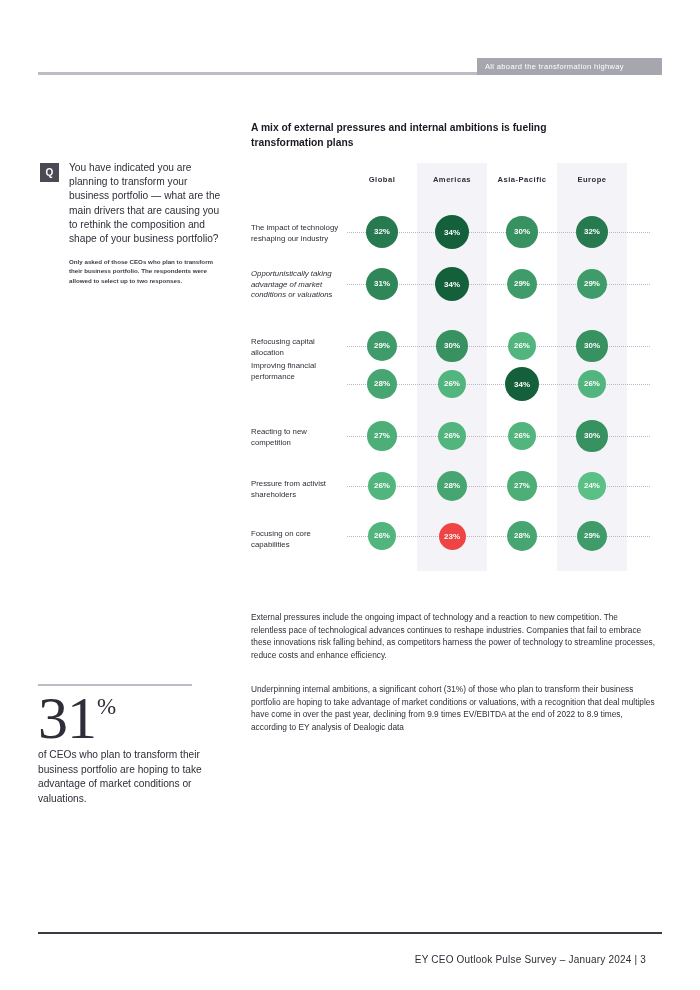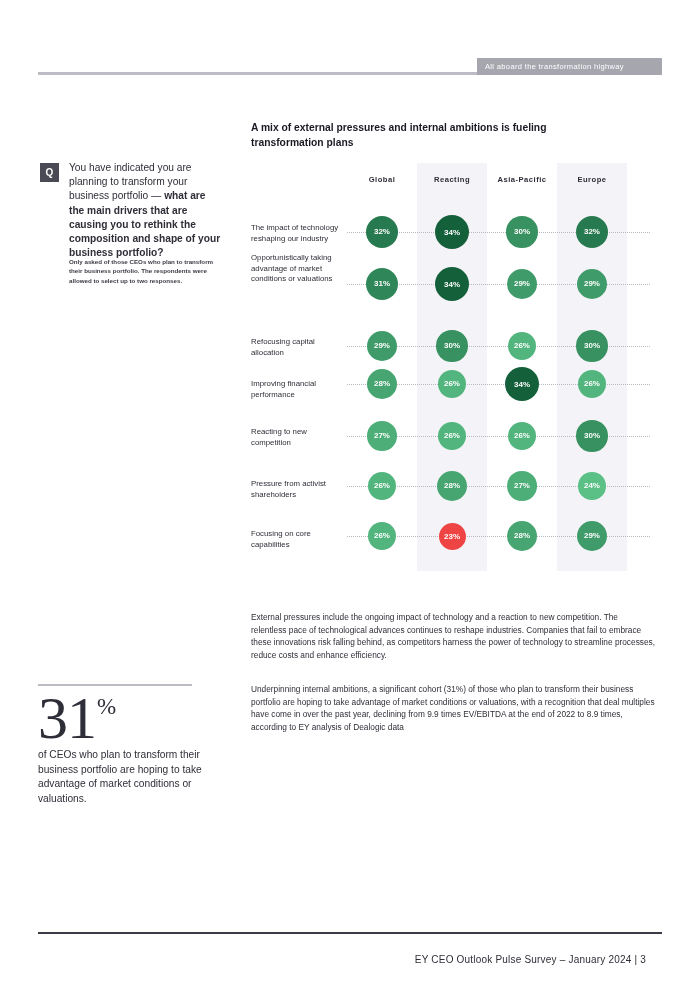--- a/index.html
+++ b/index.html
@@ -59,21 +59,21 @@
   #question-text {
     position: absolute;
     left: 69px;
     top: 161px;
     width: 152px;
     font-size: 10.2px;
     line-height: 14.2px;
     color: #2e2e38;
   }
   #question-text .bold {
-    font-weight: bold;
+    font-weight: normal;
     margin-top: 30px;
   }
   #question-note {
     position: absolute;
     left: 69px;
     top: 257px;
     width: 148px;
     font-size: 6.2px;
     line-height: 9.4px;
     font-weight: bold;
@@ -225,42 +225,42 @@
 <div id="stat-figure">
   <span id="stat-number">31</span><span id="stat-percent">%</span>
 </div>
 <div id="stat-caption">of CEOs who plan to transform their business portfolio are hoping to take advantage of market conditions or valuations.</div>
 
 <div id="chart-title">A mix of external pressures and internal ambitions is fueling transformation plans</div>
 <div id="chart">
     <div class="col-band" style="left: 166px; background: rgb(244, 244, 248);"></div>
     <div class="col-band" style="left: 306px; background: rgb(244, 244, 248);"></div>
     <div class="col-head" style="left: 96px;">Global</div>
-    <div class="col-head" style="left: 166px;">Reacting</div>
+    <div class="col-head" style="left: 166px;">Americas</div>
     <div class="col-head" style="left: 236px;">Asia-Pacific</div>
     <div class="col-head" style="left: 306px;">Europe</div>
     <div class="row-label" style="top: 44px;">The impact of technology reshaping our industry</div>
     <div class="row-connector" style="top: 69px;"></div>
     <div class="bubble" style="width: 32.7273px; height: 32.7273px; left: 114.636px; top: 52.6364px; background: rgb(39, 122, 79);">32%</div>
     <div class="bubble" style="width: 34px; height: 34px; left: 184px; top: 52px; background: rgb(19, 96, 58);">34%</div>
     <div class="bubble" style="width: 31.4545px; height: 31.4545px; left: 255.273px; top: 53.2727px; background: rgb(56, 145, 97);">30%</div>
     <div class="bubble" style="width: 32.7273px; height: 32.7273px; left: 324.636px; top: 52.6364px; background: rgb(39, 122, 79);">32%</div>
-    <div class="row-label" style="top: 74px;">Opportunistically taking advantage of market conditions or valuations</div>
+    <div class="row-label" style="top: 90px; font-style: italic;">Opportunistically taking advantage of market conditions or valuations</div>
     <div class="row-connector" style="top: 121px;"></div>
     <div class="bubble" style="width: 32.0909px; height: 32.0909px; left: 114.955px; top: 104.955px; background: rgb(47, 134, 88);">31%</div>
     <div class="bubble" style="width: 34px; height: 34px; left: 184px; top: 104px; background: rgb(19, 96, 58);">34%</div>
     <div class="bubble" style="width: 30.8182px; height: 30.8182px; left: 255.591px; top: 105.591px; background: rgb(63, 156, 106);">29%</div>
     <div class="bubble" style="width: 30.8182px; height: 30.8182px; left: 325.591px; top: 105.591px; background: rgb(63, 156, 106);">29%</div>
     <div class="row-label" style="top: 158px;">Refocusing capital allocation</div>
     <div class="row-connector" style="top: 183px;"></div>
     <div class="bubble" style="width: 30.8182px; height: 30.8182px; left: 115.591px; top: 167.591px; background: rgb(63, 156, 106);">29%</div>
     <div class="bubble" style="width: 31.4545px; height: 31.4545px; left: 185.273px; top: 167.273px; background: rgb(56, 145, 97);">30%</div>
     <div class="bubble" style="width: 28.9091px; height: 28.9091px; left: 256.545px; top: 168.545px; background: rgb(82, 181, 126);">26%</div>
     <div class="bubble" style="width: 31.4545px; height: 31.4545px; left: 325.273px; top: 167.273px; background: rgb(56, 145, 97);">30%</div>
-    <div class="row-label" style="top: 200px;">Improving financial performance</div>
+    <div class="row-label" style="top: 182px;">Improving financial performance</div>
     <div class="row-connector" style="top: 221px;"></div>
     <div class="bubble" style="width: 30.1818px; height: 30.1818px; left: 115.909px; top: 205.909px; background: rgb(70, 165, 113);">28%</div>
     <div class="bubble" style="width: 28.9091px; height: 28.9091px; left: 186.545px; top: 206.545px; background: rgb(82, 181, 126);">26%</div>
     <div class="bubble" style="width: 34px; height: 34px; left: 254px; top: 204px; background: rgb(19, 96, 58);">34%</div>
     <div class="bubble" style="width: 28.9091px; height: 28.9091px; left: 326.545px; top: 206.545px; background: rgb(82, 181, 126);">26%</div>
     <div class="row-label" style="top: 248px;">Reacting to new competition</div>
     <div class="row-connector" style="top: 273px;"></div>
     <div class="bubble" style="width: 29.5455px; height: 29.5455px; left: 116.227px; top: 258.227px; background: rgb(77, 174, 120);">27%</div>
     <div class="bubble" style="width: 28.9091px; height: 28.9091px; left: 186.545px; top: 258.545px; background: rgb(82, 181, 126);">26%</div>
     <div class="bubble" style="width: 28.9091px; height: 28.9091px; left: 256.545px; top: 258.545px; background: rgb(82, 181, 126);">26%</div>

